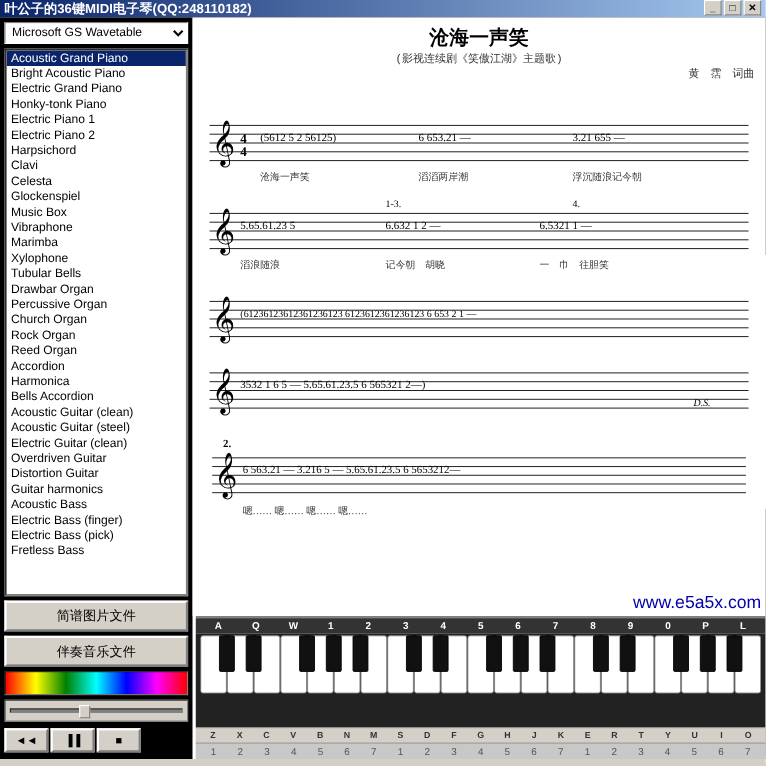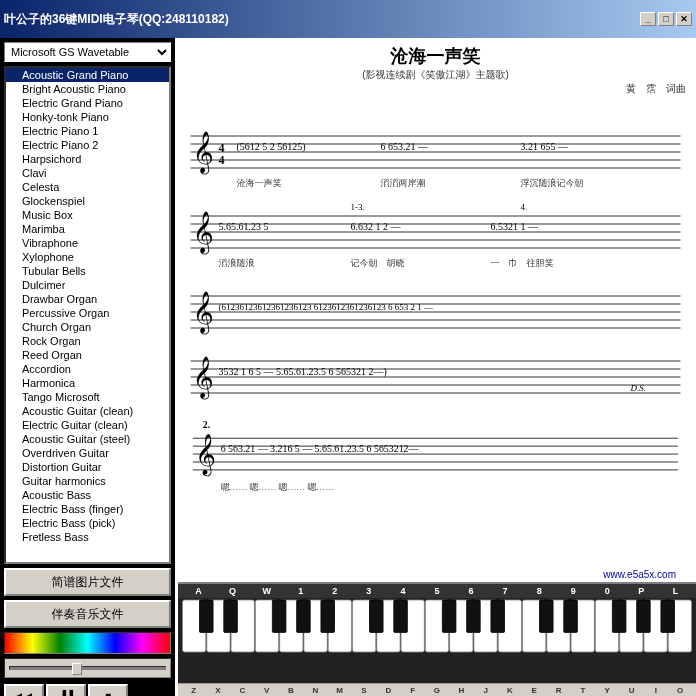--- a/index.html
+++ b/index.html
@@ -9,23 +9,22 @@
       background: #d4d0c8;
       font-family: 'MS Sans Serif', Arial, sans-serif;
       font-size: 11px;
       overflow: hidden;
     }
 
     
     .title-bar {
       background: linear-gradient(to right, #0a246a, #a6caf0);
       color: white;
-      height: 38px;
-      display: flex;
-      align-items: center;
+      height: 16px;
+      display: flex;
       justify-content: space-between;
       padding: 0 4px;
       font-size: 12px;
       font-weight: bold;
     }
     .title-bar-buttons {
       display: flex;
       gap: 2px;
     }
     .title-btn {
@@ -79,21 +78,21 @@
       border: 2px inset #808080;
       background: white;
       overflow: hidden;
     }
     .instrument-list {
       height: 100%;
       overflow-y: scroll;
       overflow-x: hidden;
     }
     .instrument-item {
-      padding: 1px 16px;
+      padding: 1px 4px;
       cursor: pointer;
       white-space: nowrap;
       font-size: 11px;
       color: #000;
     }
     .instrument-item.selected {
       background: #0a246a;
       color: white;
     }
 
@@ -200,36 +199,36 @@
       font-weight: bold;
       color: #000;
       padding-top: 6px;
       font-family: SimSun, serif;
     }
 
     .score-subtitle {
       text-align: center;
       font-size: 10px;
       color: #333;
-      font-family: Liberation Sans, sans-serif;
+      font-family: Liberation Mono, monospace;
     }
 
     .score-author {
       text-align: right;
       font-size: 10px;
       color: #333;
       padding-right: 10px;
       font-family: SimSun, serif;
     }
 
     .watermark {
       position: absolute;
       bottom: 2px;
-      right: 20px;
-      font-size: 10px;
+      right: 4px;
+      font-size: 16px;
       color: #0000aa;
       font-family: Arial;
     }
 
     
     .instrument-list::-webkit-scrollbar {
       width: 16px;
     }
     .instrument-list::-webkit-scrollbar-track {
       background: #d4d0c8;
@@ -268,36 +267,35 @@
           <div class="instrument-item">Bright Acoustic Piano</div>
           <div class="instrument-item">Electric Grand Piano</div>
           <div class="instrument-item">Honky-tonk Piano</div>
           <div class="instrument-item">Electric Piano 1</div>
           <div class="instrument-item">Electric Piano 2</div>
           <div class="instrument-item">Harpsichord</div>
           <div class="instrument-item">Clavi</div>
           <div class="instrument-item">Celesta</div>
           <div class="instrument-item">Glockenspiel</div>
           <div class="instrument-item">Music Box</div>
+          <div class="instrument-item">Vibraphone</div>
           <div class="instrument-item">Marimba</div>
-          <div class="instrument-item">Vibraphone</div>
           <div class="instrument-item">Xylophone</div>
           <div class="instrument-item">Tubular Bells</div>
-          <div class="instrument-item">Dulcimer</div>
           <div class="instrument-item">Drawbar Organ</div>
           <div class="instrument-item">Percussive Organ</div>
           <div class="instrument-item">Church Organ</div>
           <div class="instrument-item">Rock Organ</div>
           <div class="instrument-item">Reed Organ</div>
           <div class="instrument-item">Accordion</div>
           <div class="instrument-item">Harmonica</div>
-          <div class="instrument-item">Tango Microsoft</div>
+          <div class="instrument-item">Bells Accordion</div>
           <div class="instrument-item">Acoustic Guitar (clean)</div>
+          <div class="instrument-item">Acoustic Guitar (steel)</div>
           <div class="instrument-item">Electric Guitar (clean)</div>
-          <div class="instrument-item">Acoustic Guitar (steel)</div>
           <div class="instrument-item">Overdriven Guitar</div>
           <div class="instrument-item">Distortion Guitar</div>
           <div class="instrument-item">Guitar harmonics</div>
           <div class="instrument-item">Acoustic Bass</div>
           <div class="instrument-item">Electric Bass (finger)</div>
           <div class="instrument-item">Electric Bass (pick)</div>
           <div class="instrument-item">Fretless Bass</div>
         </div>
     </div>
 

